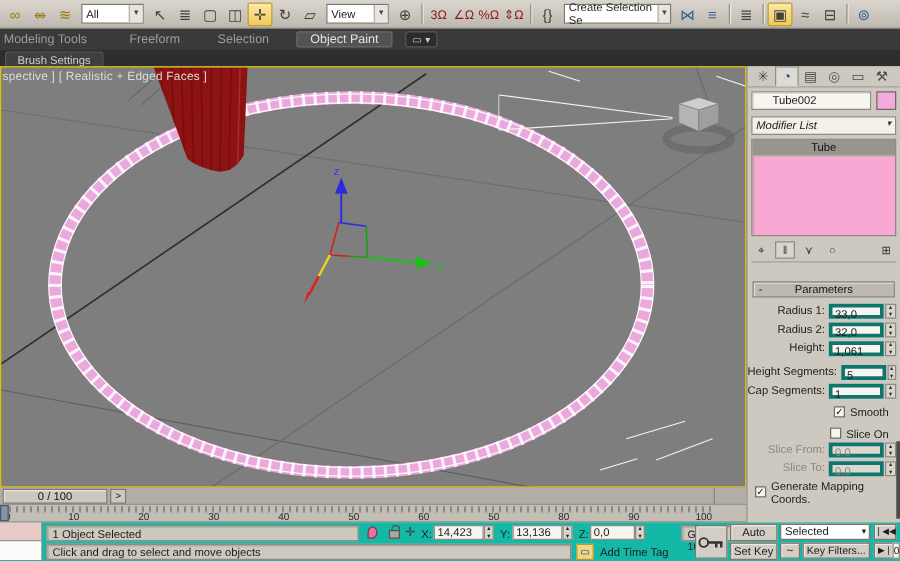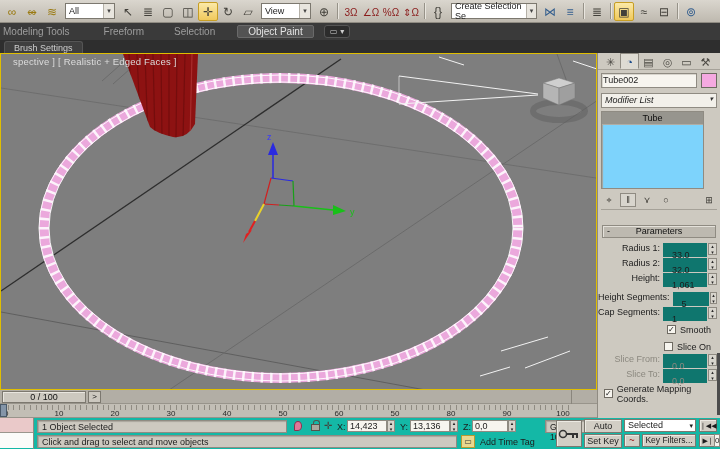--- a/index.html
+++ b/index.html
@@ -31,55 +31,55 @@
   .rtab.active { background:#535353; color:#e4e4e4; border:1px solid #6a6a6a; border-radius:2px; padding:0 10px; }
   .roverflow { margin-left:10px; background:#2c2c2c; border:1px solid #555; border-radius:3px;
     color:#cfcfcf; font-size:8px; padding:1px 5px; display:flex; gap:3px; align-items:center; }
   .rpanels { height:13px; background:#2e2e2e; display:flex; align-items:flex-end; }
   .brush-btn { margin-left:4px; background:#3f3f3f; border:1px solid #555; border-bottom:none;
     border-radius:3px 3px 0 0; color:#cfcfcf; font-size:9px; padding:0 9px; height:12px; line-height:12px; }
 
   
   .viewport { position:absolute; left:0; top:53px; width:597px; height:337px;
     border:1px solid #e0be00; background:#7e7e7e; }
-  .vp-label { position:absolute; left:12px; top:2px; font-size:9.5px; color:#dcdcdc; letter-spacing:0.2px; }
+  .vp-label { position:absolute; left:1px; top:2px; font-size:9.5px; color:#dcdcdc; letter-spacing:0.2px; }
 
   
   .cpanel { position:absolute; left:597px; top:53px; width:123px; height:365px;
     background:#cdc9c0; border-left:1px solid #8f8b82; overflow:hidden; font-size:9px; color:#1c1c1c; }
   .cp-tabs { position:absolute; left:0; top:0; width:123px; height:17px; display:flex; padding-left:3px;
     border-bottom:1px solid #a5a198; }
   .cp-tab { width:19px; height:16px; line-height:16px; text-align:center; font-size:11px; color:#4c4a44;
     border:1px solid transparent; }
   .cp-tab.active { background:#dedbd3; border:1px solid #8f8b82; border-bottom:1px solid #dedbd3; color:#1f4d8a; }
   .cp-name { position:absolute; left:3px; top:20px; width:96px; height:15px; background:#f7f5ef;
-    border:1px solid #8f8b82; box-shadow:inset 1px 1px 0 #d8d5cd; font-size:9px; padding:1px 1px; }
+    border:1px solid #8f8b82; box-shadow:inset 1px 1px 0 #d8d5cd; font-size:9px; padding:1px 16px; }
   .cp-swatch { position:absolute; left:103px; top:20px; width:16px; height:15px; background:#f5a9e1;
     border:1px solid #6e6a62; }
   .cp-modlist { position:absolute; left:3px; top:40px; width:116px; height:15px; background:#f2f0ea;
     border:1px solid #8f8b82; font-size:9px; padding:1px 3px; display:flex;font-style:italic; }
   .cp-modlist .arr { margin-left:auto; font-size:7px; color:#333; }
-  .cp-stack { position:absolute; left:3px; top:58px; width:103px; height:78px; background:#7dd3fc;
+  .cp-stack { position:absolute; left:3px; top:58px; width:116px; height:78px; background:#f9a8d4;
     border:1px solid #8f8b82; box-shadow:inset 1px 1px 1px #a8a49b; }
   .cp-stack-row { height:13px; line-height:13px; background:#97958e; color:#0e0e0e; text-align:center;
     border-bottom:1px solid #b0ada5; font-size:9px; }
   .cp-stacktools { position:absolute; left:3px; top:140px; width:116px; height:17px; display:flex;
     gap:3px; align-items:center; border-bottom:1px solid #a5a198; padding-bottom:2px; }
   .st-btn { width:16px; height:14px; line-height:13px; text-align:center; font-size:9px; color:#3c3a34;
     border:1px solid transparent; }
   .st-btn.boxed { border:1px solid #8f8b82; background:#d8d5cd; }
   .rollout-hd { position:absolute; left:4px; top:172px; width:114px; height:13px; background:#bdb9b0;
     border:1px solid #8f8b82; box-shadow:inset 1px 1px 0 #e4e1da; text-align:center; line-height:11px;
     font-size:9px; color:#111; }
   .rollout-hd .minus { position:absolute; left:4px; top:0; }
   .params { position:absolute; left:0; top:190px; width:123px; }
   .prow { height:15px; display:flex; align-items:flex-start; justify-content:flex-end; padding-right:4px; }
   .plabel { font-size:9px; color:#1c1c1c; margin-right:3px; white-space:nowrap; }
   .plabel.dis, .cbl.dis { color:#8b887f; }
-  .pfield { width:44px; height:12px; background:#f7f5ef; border:7px solid #0f766e; font-size:9px;
+  .pfield { width:44px; height:12px; background:#f7f5ef; border:3px solid #0f766e; font-size:9px;
     padding:0 2px; line-height:11px; }
   .pfield.dis { background:#dbd8d0; color:#8b887f; }
   .spin { width:9px; height:12px; margin-left:1px; background:#d8d5cd; border:1px solid #8f8b82;
     font-size:5px; line-height:5.5px; text-align:center; color:#2a2a2a; }
   .cbrow { height:15px; display:flex; align-items:center; justify-content:flex-end; padding-right:10px; }
   .cbox { width:9px; height:9px; background:#f7f5ef; border:1px solid #6e6a62; font-size:8px;
     line-height:8px; text-align:center; color:#111; margin-right:4px; }
   .cbl { font-size:9px; }
   .cp-scroll { position:absolute; left:119px; top:300px; width:3px; height:62px; background:#4c4c4c; }
   .spacer4 { height:4px; } .spacer2 { height:2px; }

